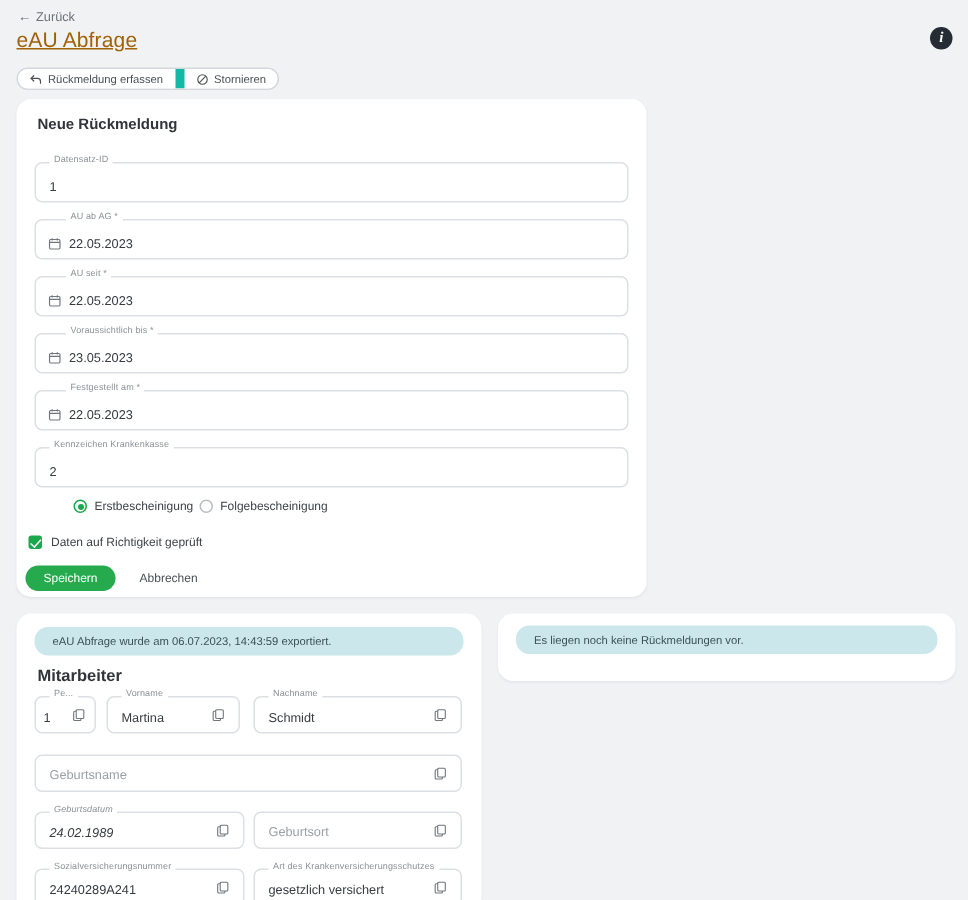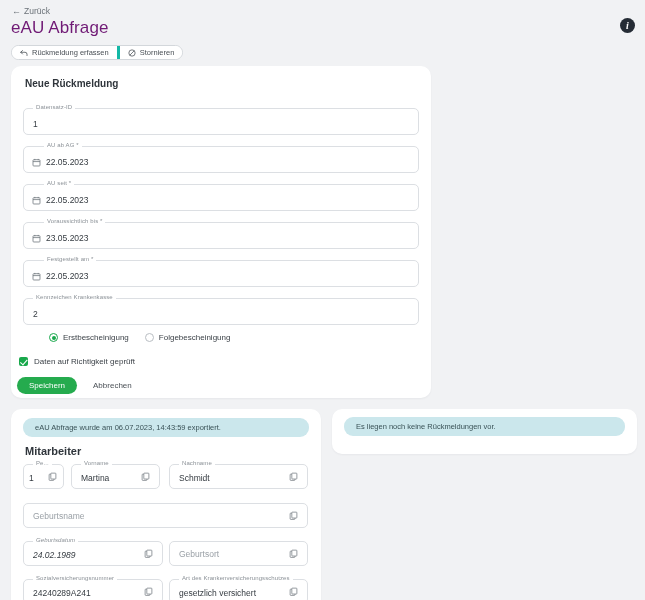--- a/index.html
+++ b/index.html
@@ -15,22 +15,23 @@
   
   .back-link {
     position: absolute; left: 12px; top: 6px;
     font-size: 8.5px; color: #6b7278;
     display: flex; align-items: center; gap: 3px;
     cursor: pointer;
   }
   .back-arrow { font-size: 9px; line-height: 1; }
   .page-title {
     position: absolute; left: 11px; top: 18px;
-    font-size: 17px; font-weight: 400; color: #701a75;
+    font-size: 14px; font-weight: 400; color: #a16207;
     letter-spacing: .1px;
+    text-decoration: underline;
   }
   .info-badge {
     position: absolute; right: 10px; top: 18px;
     width: 15px; height: 15px; border-radius: 50%;
     background: #252c35; color: #fff;
     font-size: 10px; font-weight: 700; font-style: italic;
     display: flex; align-items: center; justify-content: center;
     font-family: "Liberation Serif", serif;
     cursor: pointer;
   }
@@ -42,21 +43,21 @@
     border: 1px solid #d3d7db; border-radius: 8px;
     background: #fff; overflow: hidden;
   }
   .seg-btn {
     display: flex; align-items: center; gap: 4px;
     padding: 0 8px; font-size: 7.5px; color: #4a5056;
     background: #fff; border: none; cursor: pointer;
     height: 100%;
     font-family: inherit;
   }
-  .seg-btn + .seg-btn { border-left: 3px solid #14b8a6; }
+  .seg-btn + .seg-btn { border-left: 6px solid #14b8a6; }
   .seg-ico { display:flex; align-items:center; }
 
   
   .card {
     position: absolute; background: #fff;
     border-radius: 10px;
     box-shadow: 0 1px 2px rgba(30,40,60,.05);
   }
   #form-card   { left: 11px; top: 66px; width: 420px; height: 332px; }
   #mitarbeiter-card { left: 11px; top: 409px; width: 310px; height: 200px; }
@@ -96,21 +97,21 @@
     width: 10px; height: 10px; color: #6f767d;
     cursor: pointer;
   }
   .field .fplaceholder {
     position: absolute; left: 9px; top: 50%;
     transform: translateY(-50%);
     font-size: 8.5px; color: #9aa0a6;
   }
 
   
-  .radio-row { position: absolute; left: 17px; top: 333px; display: flex; gap: 16px; padding-left: 32px; }
+  .radio-row { position: absolute; left: 17px; top: 333px; display: flex; gap: 4px; padding-left: 32px; }
   .radio-opt { display: flex; align-items: center; gap: 5px; cursor: pointer; }
   .radio-dot {
     width: 9px; height: 9px; border-radius: 50%;
     border: 1.5px solid #b9bec3; background:#fff;
     position: relative; flex: none;
   }
   .radio-opt.sel .radio-dot { border-color: #19a84c; }
   .radio-opt.sel .radio-dot::after {
     content:''; position:absolute; left:50%; top:50%;
     width:4px; height:4px; border-radius:50%;

